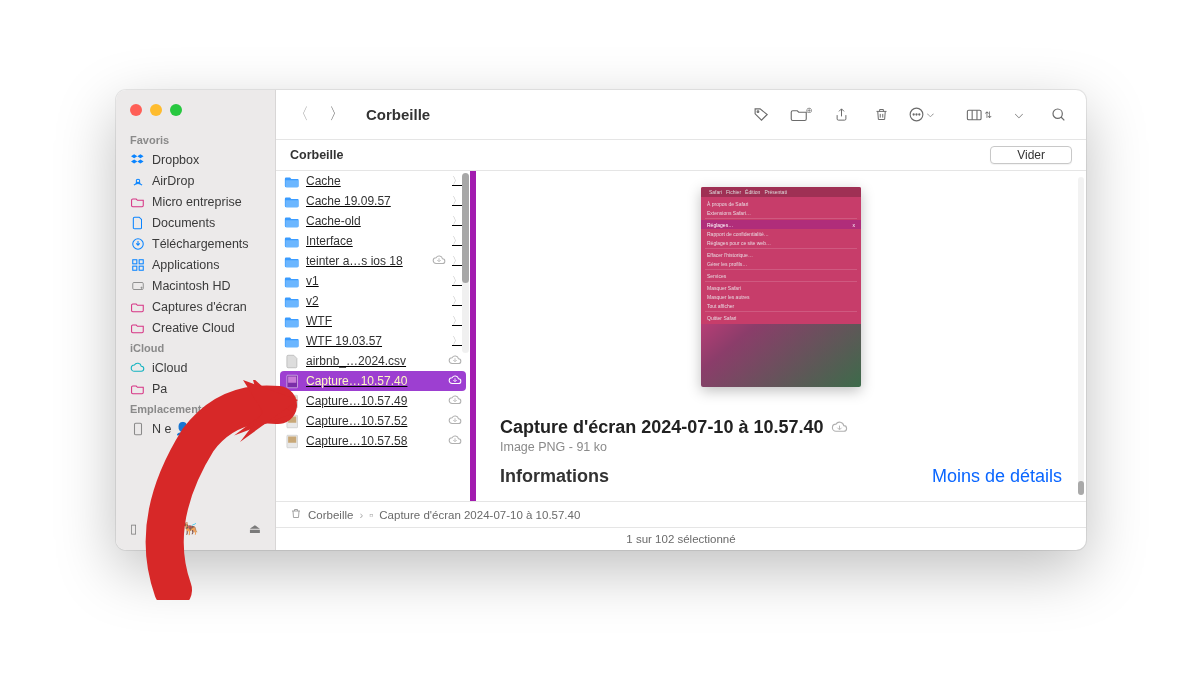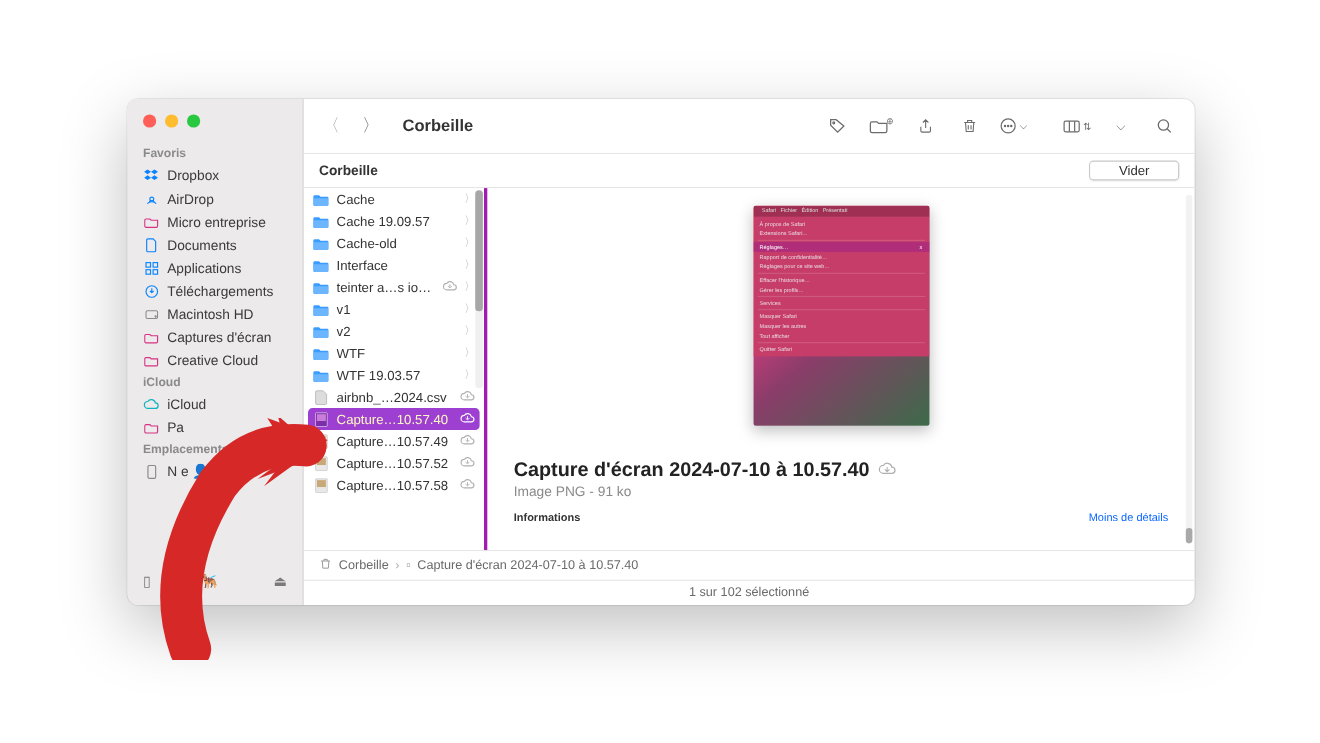--- a/index.html
+++ b/index.html
@@ -17,21 +17,21 @@
 .sb-bottom { margin-top: auto; display: flex; gap: 14px; padding: 6px 14px; color: #7a7a7a; font-size: 13px; align-items: center; }
 .main { flex: 1; display: flex; flex-direction: column; }
 .toolbar { height: 50px; display: flex; align-items: center; padding: 0 14px; gap: 14px; border-bottom: 1px solid #e5e5e5; }
 .nav-btn { width: 22px; height: 22px; color: #b0b0b0; display: flex; align-items: center; justify-content: center; font-size: 16px; }
 .ttl { font-size: 15px; font-weight: 600; color: #333; margin-left: 4px; }
 .sp { flex: 1; }
 .tb-ic { width: 26px; height: 22px; color: #6b6b6b; display: flex; align-items: center; justify-content: center; font-size: 16px; }
 .subhead { display: flex; align-items: center; padding: 6px 14px; border-bottom: 1px solid #e5e5e5; font-size: 12.5px; font-weight: 600; color: #333; }
 .empty-btn { margin-left: auto; font-size: 12px; padding: 1px 26px; border: 1px solid #c8c8c8; border-radius: 4px; background: #fff; color: #333; box-shadow: 0 1px 1px rgba(0,0,0,0.05); }
 .content { flex: 1; display: flex; overflow: hidden; position: relative; }
-.column { width: 167px; border-right: 3px solid #a21caf; overflow-y: auto; position: relative; }
+.column { width: 200px; border-right: 6px solid #a21caf; overflow-y: auto; position: relative; text-decoration: underline; }
 .scrollbar-track { position: absolute; right: 1px; top: 2px; width: 7px; height: 180px; background: rgba(0,0,0,0.06); border-radius: 4px; }
 .scrollbar-thumb { position: absolute; top: 0; width: 100%; height: 110px; background: rgba(0,0,0,0.3); border-radius: 4px; }
 .row { display: flex; align-items: center; gap: 6px; padding: 3px 8px; font-size: 12px; color: #333; cursor: default; }
 .row .fi { width: 16px; height: 14px; display: flex; align-items: center; justify-content: center; font-size: 12px; }
 .row .nm { flex: 1; overflow: hidden; text-overflow: ellipsis; white-space: nowrap; }
 .row .chev { color: #b0b0b0; font-size: 10px; }
 .row .cloud { color: #b0b0b0; font-size: 11px; }
 .row.selected { background: #9d3fd1; color: #fef9c3; border-radius: 4px; margin: 0 4px; padding: 3px 4px; }
 .row.selected .chev, .row.selected .cloud { color: #fff; }
 .preview { flex: 1; display: flex; flex-direction: column; padding: 16px 24px 0; overflow: hidden; }
@@ -39,21 +39,21 @@
 .thumb-menu { position: absolute; top: 0; left: 0; right: 0; background: #c73d6a; font-size: 5.5px; color: #ddd; }
 .thumb-bar { display: flex; gap: 4px; padding: 2px 4px; background: rgba(0,0,0,0.2); font-size: 5px; }
 .thumb-bar .apple { color: #fff; }
 .thumb-items { padding: 2px 0; }
 .thumb-item { padding: 1.5px 6px; font-size: 5px; color: #e8d8e0; }
 .thumb-item.hl { background: #b02d7a; color: #fff; display: flex; justify-content: space-between; }
 .thumb-sep { height: 1px; background: rgba(255,255,255,0.15); margin: 1px 4px; }
 .preview-title { font-size: 18px; font-weight: 600; color: #222; display: flex; align-items: center; gap: 8px; }
 .preview-title .cloud { color: #b0b0b0; font-size: 15px; }
 .preview-sub { font-size: 12.5px; color: #8a8a8a; margin-top: 2px; }
-.info-head { display: flex; align-items: center; margin-top: 12px; font-size: 10px; font-weight: 600; color: #333; text-align: right; }
+.info-head { display: flex; align-items: center; margin-top: 12px; font-size: 18px; font-weight: 600; color: #333; text-align: right; }
 .info-head .less { margin-left: auto; color: #0a66ff; font-weight: 400; }
 .pathbar { display: flex; align-items: center; gap: 6px; padding: 5px 14px; border-top: 1px solid #e5e5e5; font-size: 11.5px; color: #6a6a6a; }
 .pathbar .sep { color: #b0b0b0; }
 .statusbar { text-align: center; font-size: 11.5px; color: #6a6a6a; padding: 5px 0; border-top: 1px solid #e5e5e5; }
 .arrow-annot { position: absolute; left: 128px; top: 380px; width: 200px; height: 220px; pointer-events: none; z-index: 50; }
 svg.folder-svg { width: 16px; height: 13px; }
 svg.file-svg { width: 13px; height: 15px; }
 </style>
 </head>
 <body>
@@ -97,36 +97,36 @@
       <span class="ic">
             <svg width="12" height="14" viewBox="0 0 20 24" fill="none" stroke="#0a84ff" stroke-width="1.8">
               <path d="M4 2h8l4 4v14a2 2 0 01-2 2H4a2 2 0 01-2-2V4a2 2 0 012-2z"></path>
             </svg>
           </span>
       <span>Documents</span>
     </div>
         <div class="sb-item">
       <span class="ic">
             <svg width="14" height="14" viewBox="0 0 24 24" fill="none" stroke="#0a84ff" stroke-width="1.8">
+              <circle cx="12" cy="12" r="9"></circle>
+              <path d="M12 7v7M9 11l3 3 3-3"></path>
+            </svg>
+          </span>
+      <span>Téléchargements</span>
+    </div>
+        <div class="sb-item">
+      <span class="ic">
+            <svg width="14" height="14" viewBox="0 0 24 24" fill="none" stroke="#0a84ff" stroke-width="1.8">
               <rect x="3" y="3" width="7" height="7"></rect>
               <rect x="14" y="3" width="7" height="7"></rect>
               <rect x="3" y="14" width="7" height="7"></rect>
               <rect x="14" y="14" width="7" height="7"></rect>
             </svg>
           </span>
       <span>Applications</span>
-    </div>
-        <div class="sb-item">
-      <span class="ic">
-            <svg width="14" height="14" viewBox="0 0 24 24" fill="none" stroke="#0a84ff" stroke-width="1.8">
-              <circle cx="12" cy="12" r="9"></circle>
-              <path d="M12 7v7M9 11l3 3 3-3"></path>
-            </svg>
-          </span>
-      <span>Téléchargements</span>
     </div>
         <div class="sb-item">
       <span class="ic">
             <svg width="14" height="14" viewBox="0 0 24 24" fill="none" stroke="#8a8a8a" stroke-width="1.6">
               <rect x="3" y="6" width="18" height="12" rx="2"></rect>
               <circle cx="18" cy="15" r="1" fill="#8a8a8a"></circle>
             </svg>
           </span>
       <span>Macintosh HD</span>
     </div>

